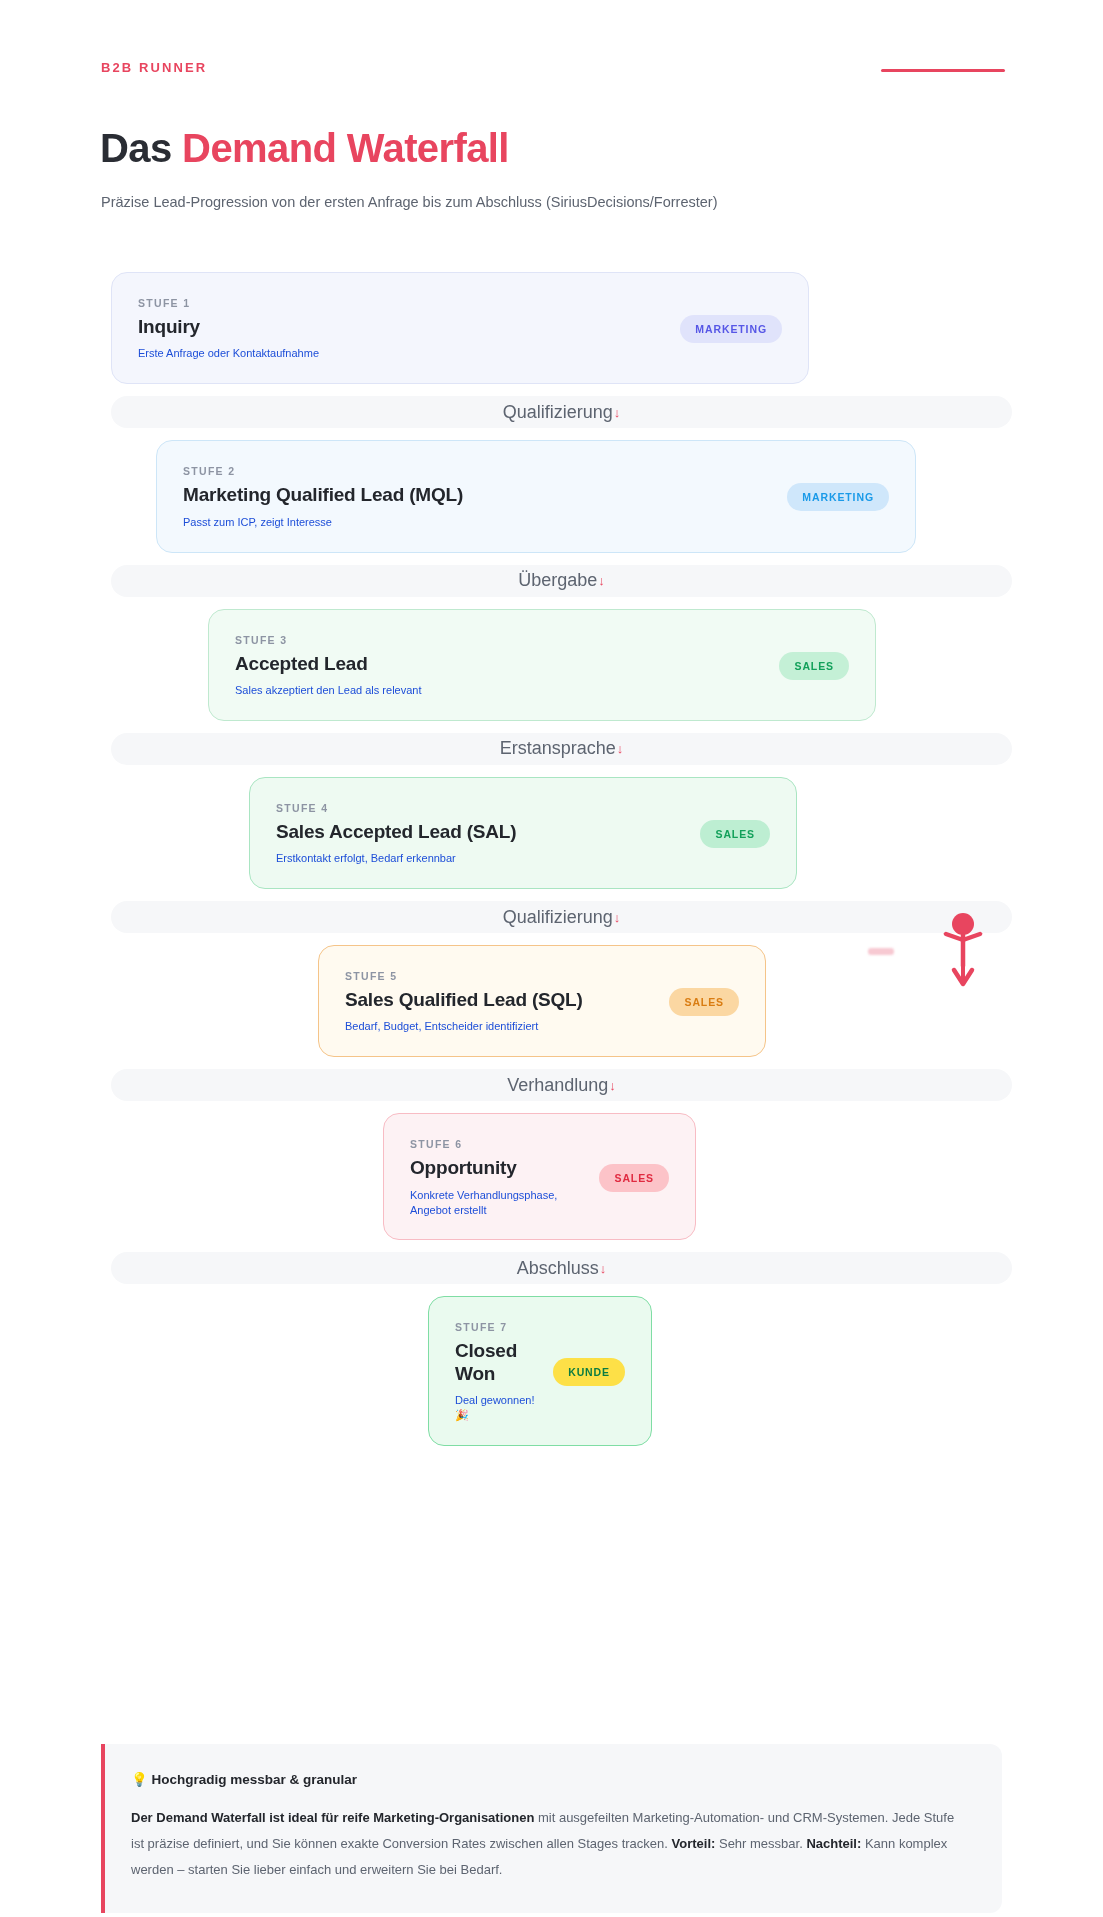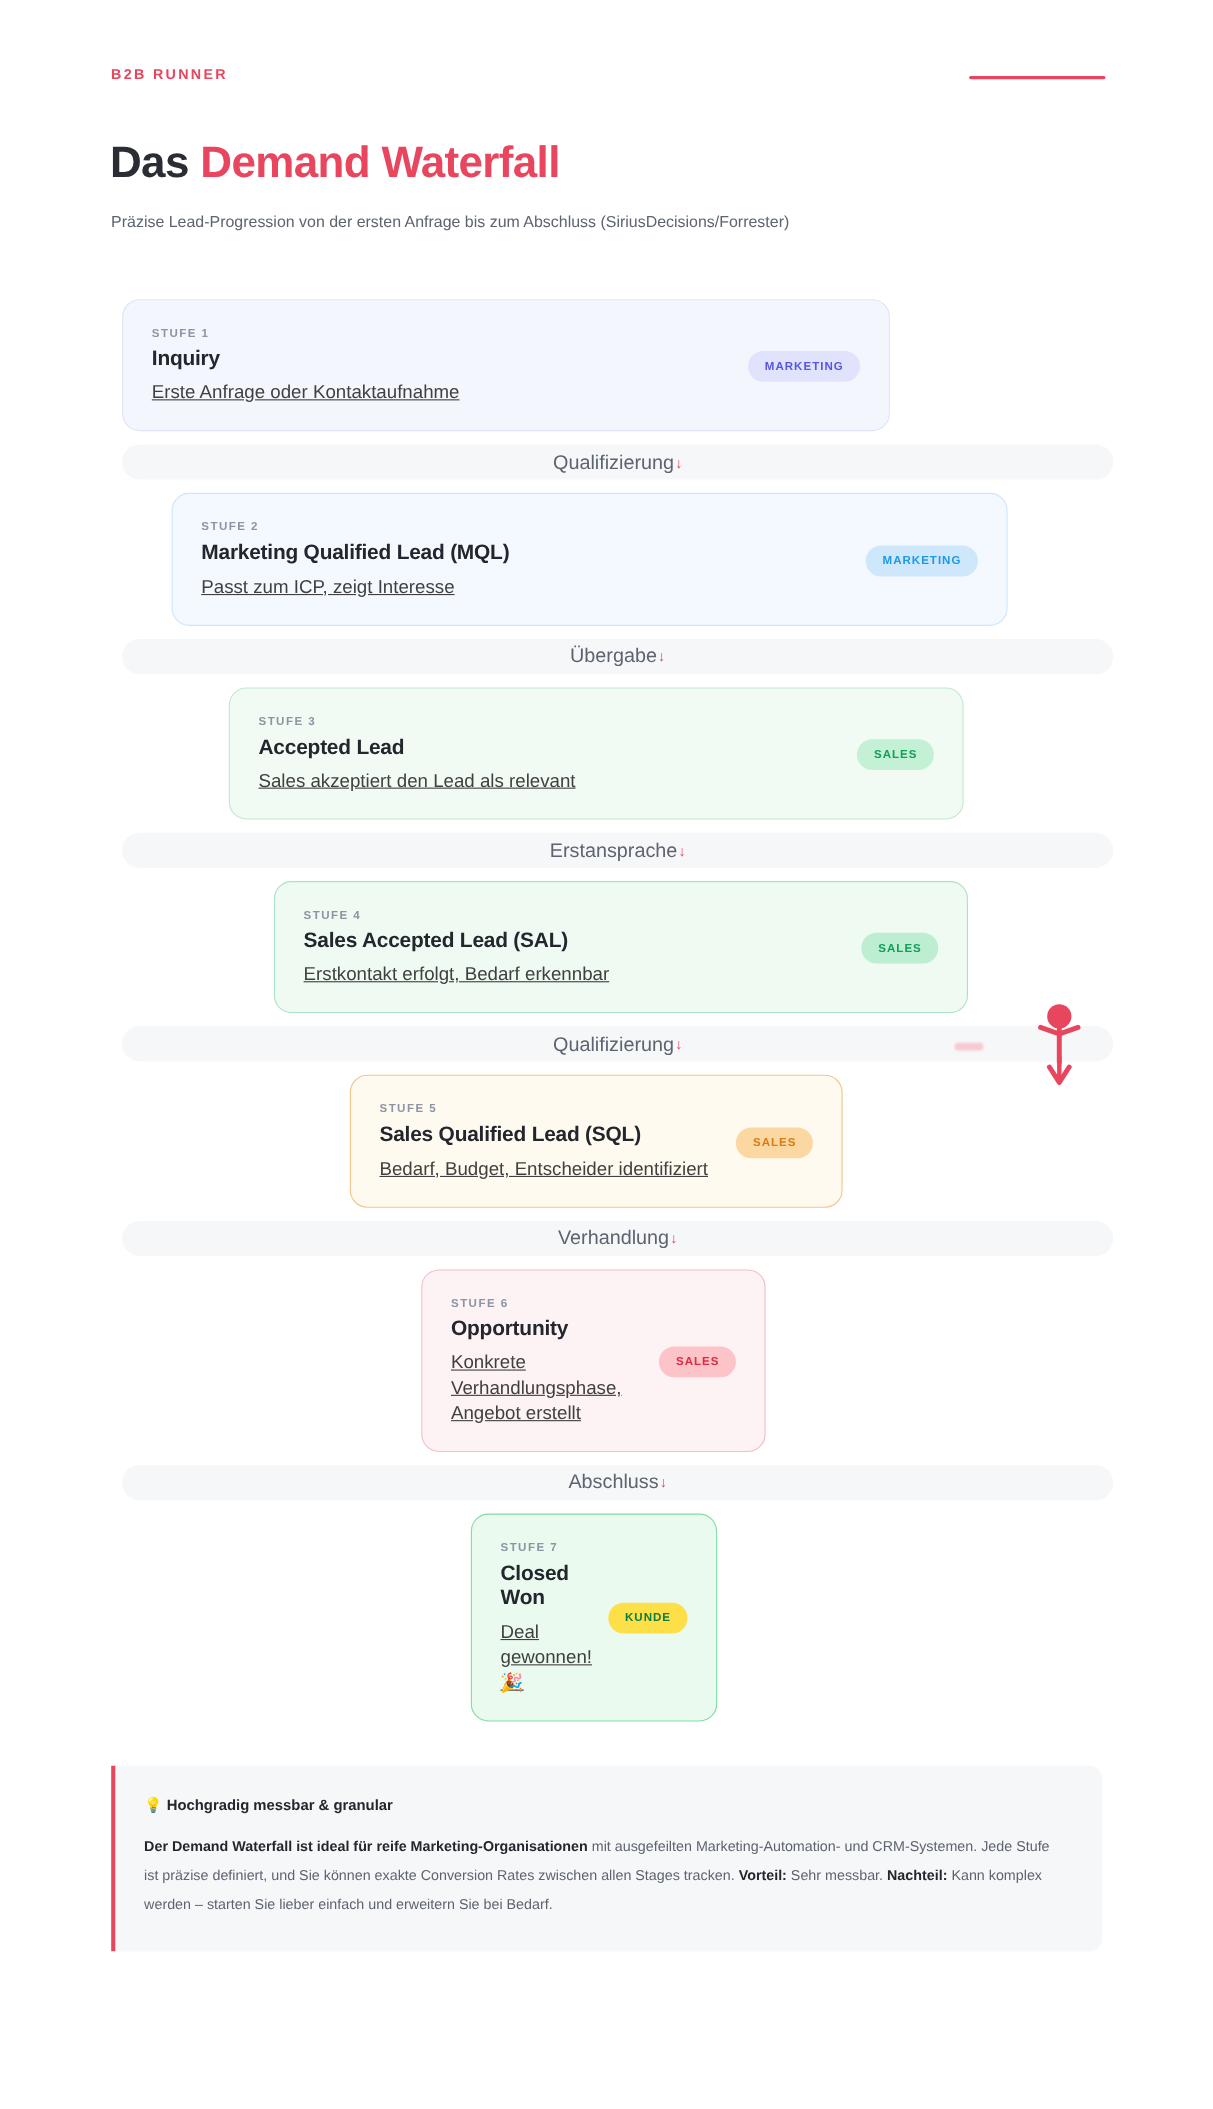--- a/index.html
+++ b/index.html
@@ -87,24 +87,23 @@
   }
   .stage-name {
     font-size: 19px;
     font-weight: 800;
     color: #23262c;
     letter-spacing: -0.2px;
     margin-bottom: 8px;
     line-height: 1.18;
   }
   .stage-desc {
-    font-size: 17px;
-    color: #404040;
+    font-size: 11px;
+    color: #1d4ed8;
     line-height: 1.35;
-    text-decoration: underline;
   }
   .stage-badge {
     flex: none;
     font-size: 10.5px;
     font-weight: 800;
     letter-spacing: 0.9px;
     padding: 8px 15px;
     border-radius: 999px;
     white-space: nowrap;
   }
@@ -139,21 +138,21 @@
     width: 26px; height: 7px;
     border-radius: 3px;
     background: #f7c9d2;
     filter: blur(1.2px);
   }
 
   
   .note {
     position: absolute;
     left: 101px;
-    top: 1605px;
+    top: 1744px;
     width: 901px;
     background: #f6f7f9;
     border-left: 4px solid #e8455f;
     border-radius: 0 12px 12px 0;
     padding: 27px 34px 30px 26px;
   }
   .note-head {
     font-size: 13.5px;
     font-weight: 700;
     color: #23262c;
@@ -215,21 +214,21 @@
             <div class="stage-desc">Sales akzeptiert den Lead als relevant</div>
           </div>
           <div class="stage-badge" style="background: rgb(196, 240, 214); color: rgb(18, 160, 90);">SALES</div>
         </div>
       </div>
       <div class="connector">
         <span class="connector-label">Erstansprache</span>
         <span class="connector-arrow">↓</span>
       </div>
       <div class="stage-row" style="padding-left: 138px;">
-        <div class="stage-card" style="width: 631px; background: rgb(238, 250, 242); border-color: rgb(169, 229, 194);">
+        <div class="stage-card" style="width: 548px; background: rgb(238, 250, 242); border-color: rgb(169, 229, 194);">
           <div class="stage-main">
             <div class="stage-kicker">STUFE 4</div>
             <div class="stage-name">Sales Accepted Lead (SAL)</div>
             <div class="stage-desc">Erstkontakt erfolgt, Bedarf erkennbar</div>
           </div>
           <div class="stage-badge" style="background: rgb(189, 238, 210); color: rgb(18, 160, 90);">SALES</div>
         </div>
       </div>
       <div class="connector">
         <span class="connector-label">Qualifizierung</span>

